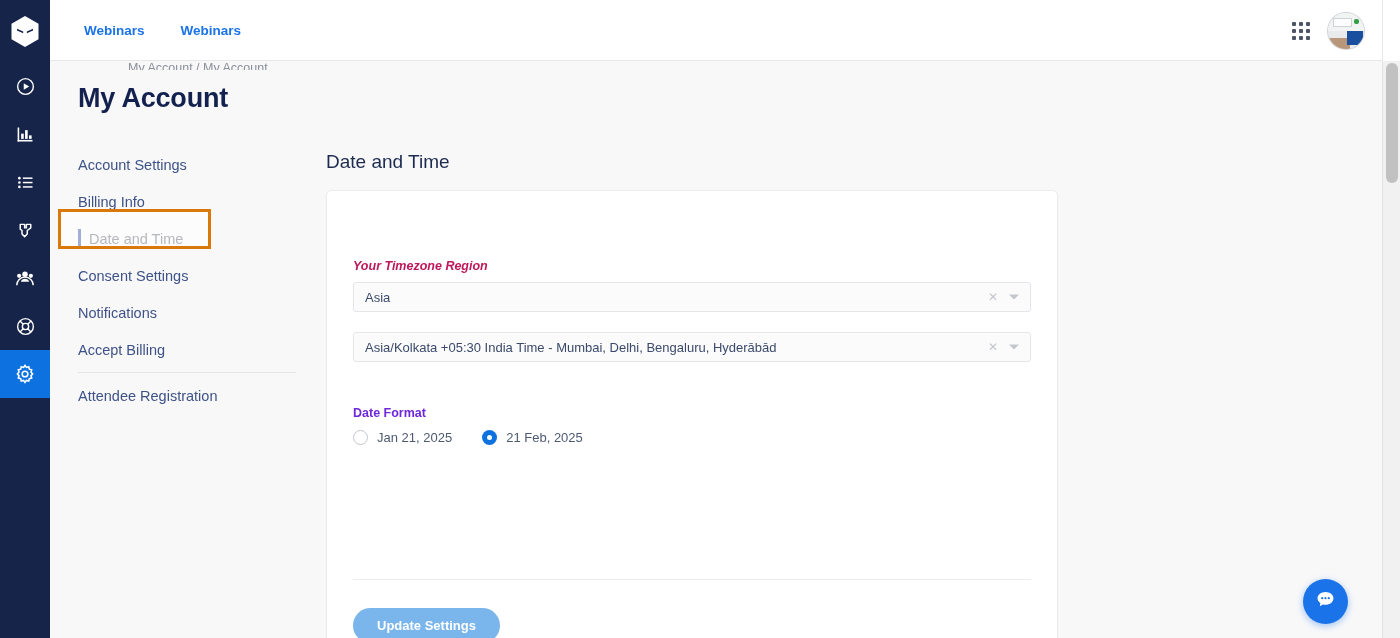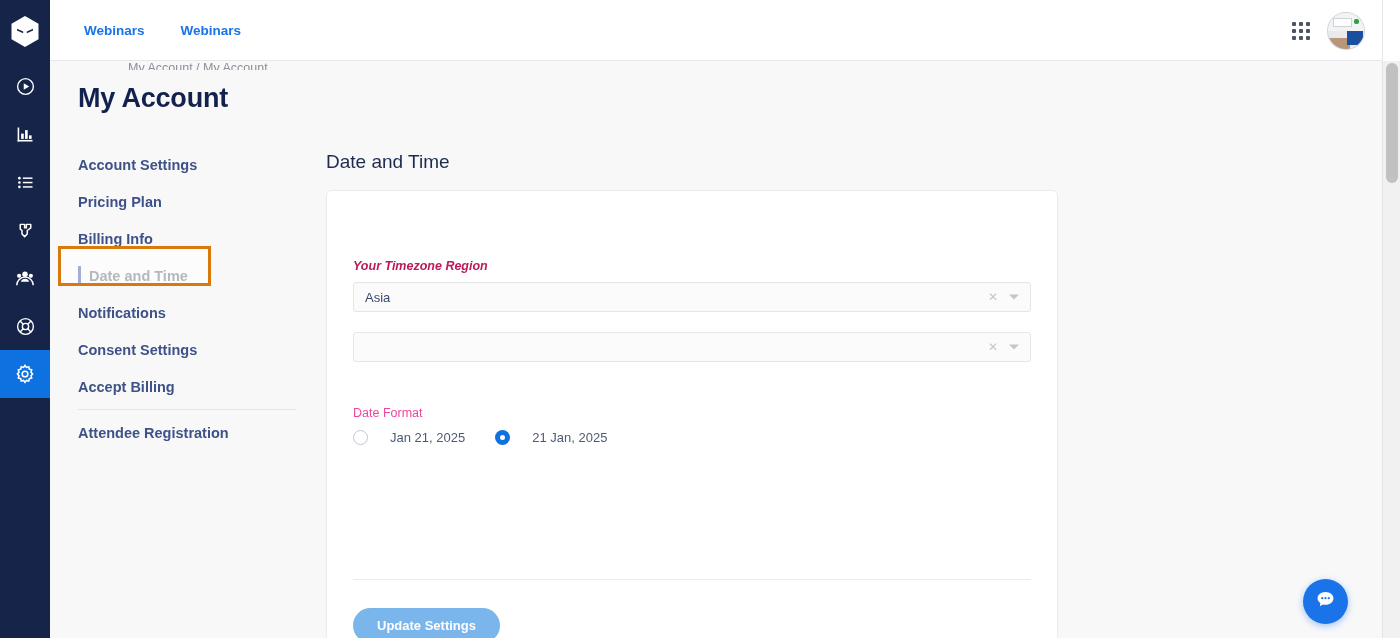--- a/index.html
+++ b/index.html
@@ -91,21 +91,21 @@
   }
 
   
   .settings-nav {
     position: absolute; left: 28px; top: 85px; width: 240px;
   }
   .nav-item {
     position: relative;
     height: 37px;
     display: flex; align-items: center;
-    font-size: 14.5px; font-weight: bold;
+    font-size: 14.5px; font-weight: normal;
     color: #3e5288;
     cursor: pointer;
   }
   .nav-item.current { color: #5b5f66; padding-left: 11px; }
   .nav-item.current .nav-bar {
     position: absolute; left: 0; top: 9px; width: 3px; height: 18px;
     background: #2f4fa8;
   }
   .nav-divider {
     height: 1px; background: #e2e4e8; margin: 4px 0 4px 0; width: 218px;
@@ -157,25 +157,25 @@
   .select .caret {
     position: absolute; right: 11px; top: 50%; transform: translateY(-50%);
     width: 0; height: 0;
     border-left: 5px solid transparent;
     border-right: 5px solid transparent;
     border-top: 5px solid #c3c7cd;
     cursor: pointer;
   }
   .radio-group { position: absolute; left: 26px; }
   .radio-group .group-label {
-    font-size: 12.5px; font-weight: normal; color: #ec4899;
+    font-size: 12.5px; font-weight: bold; color: #6d28d9;
     margin-bottom: 10px;
   }
   .radio-row { display: flex; align-items: center; gap: 30px; }
-  .radio-opt { display: flex; align-items: center; gap: 22px; cursor: pointer; }
+  .radio-opt { display: flex; align-items: center; gap: 9px; cursor: pointer; }
   .radio-dot {
     width: 15px; height: 15px; border-radius: 50%;
     border: 1.6px solid #c2c7cf; background: #fff;
     display: flex; align-items: center; justify-content: center;
     flex: none;
   }
   .radio-opt.selected .radio-dot {
     border: none; background: #0d72e0;
   }
   .radio-opt.selected .radio-dot::after {
@@ -341,35 +341,32 @@
   <div class="content">
 
     <div class="breadcrumb">My Account / My Account</div>
     <div class="page-title">My Account</div>
 
     <div class="settings-nav">
       <div class="nav-item">
         <span>Account Settings</span>
       </div>
       <div class="nav-item">
-        <span>Pricing Plan</span>
-      </div>
-      <div class="nav-item">
         <span>Billing Info</span>
       </div>
       <div class="nav-item current">
         <span class="nav-bar"></span>
         <span>Date and Time</span>
         <span class="anno-box"></span>
       </div>
       <div class="nav-item">
+        <span>Consent Settings</span>
+      </div>
+      <div class="nav-item">
         <span>Notifications</span>
-      </div>
-      <div class="nav-item">
-        <span>Consent Settings</span>
       </div>
       <div class="nav-item">
         <span>Accept Billing</span>
       </div>
       <div class="nav-divider"></div>
       <div class="nav-item">
         <span>Attendee Registration</span>
       </div>
     </div>
 
@@ -381,35 +378,36 @@
         <div class="field-label">Your Timezone Region</div>
         <div class="select">
           <span>Asia</span>
           <span class="clear-x">✕</span>
           <span class="caret"></span>
         </div>
       </div>
 
       <div class="field" style="top:141px;">
         <div class="select">
+          <span>Asia/Kolkata +05:30 India Time - Mumbai, Delhi, Bengaluru, Hyderābād</span>
           <span class="clear-x">✕</span>
           <span class="caret"></span>
         </div>
       </div>
 
       <div class="radio-group" style="top:215px;">
         <div class="group-label">Date Format</div>
         <div class="radio-row">
           <label class="radio-opt">
             <span class="radio-dot"></span>
             <span class="radio-label">Jan 21, 2025</span>
           </label>
           <label class="radio-opt selected">
             <span class="radio-dot"></span>
-            <span class="radio-label">21 Jan, 2025</span>
+            <span class="radio-label">21 Feb, 2025</span>
           </label>
         </div>
       </div>
 
 
       <div class="card-divider"></div>
 
       <button class="update-btn">Update Settings</button>
     </div>
 

